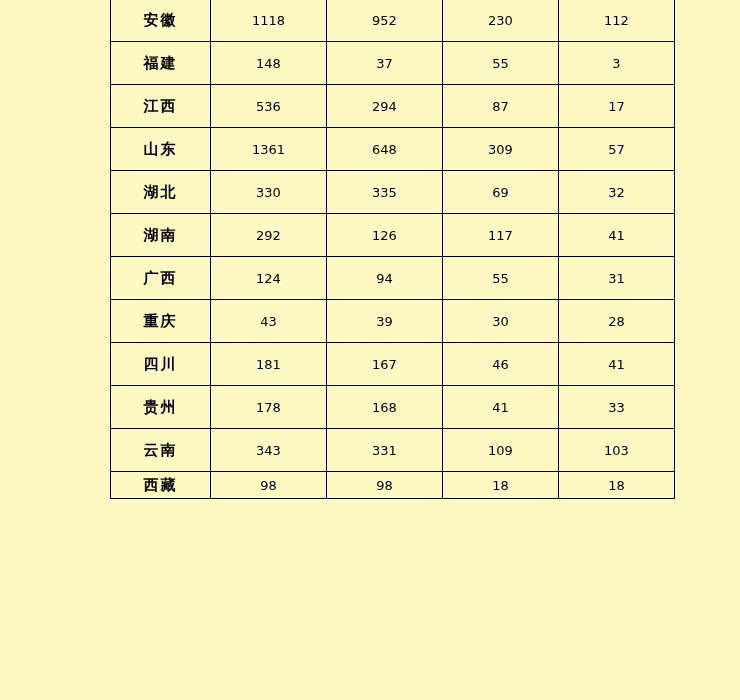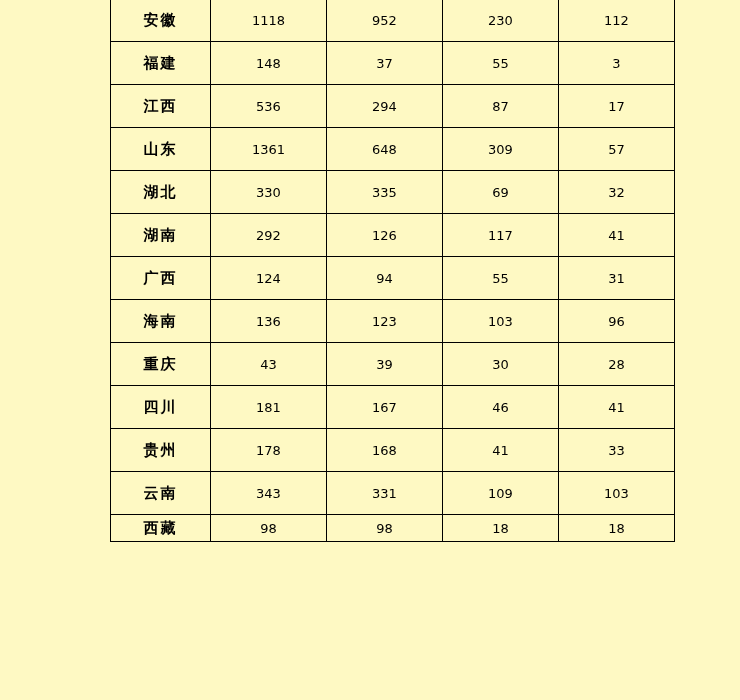--- a/index.html
+++ b/index.html
@@ -103,27 +103,20 @@
         <td class="num-cell">41</td>
       </tr>
       <tr class="data-row">
         <td class="region-cell">广西</td>
         <td class="num-cell">124</td>
         <td class="num-cell">94</td>
         <td class="num-cell">55</td>
         <td class="num-cell">31</td>
       </tr>
       <tr class="data-row">
-        <td class="region-cell">海南</td>
-        <td class="num-cell">136</td>
-        <td class="num-cell">123</td>
-        <td class="num-cell">103</td>
-        <td class="num-cell">96</td>
-      </tr>
-      <tr class="data-row">
         <td class="region-cell">重庆</td>
         <td class="num-cell">43</td>
         <td class="num-cell">39</td>
         <td class="num-cell">30</td>
         <td class="num-cell">28</td>
       </tr>
       <tr class="data-row">
         <td class="region-cell">四川</td>
         <td class="num-cell">181</td>
         <td class="num-cell">167</td>

